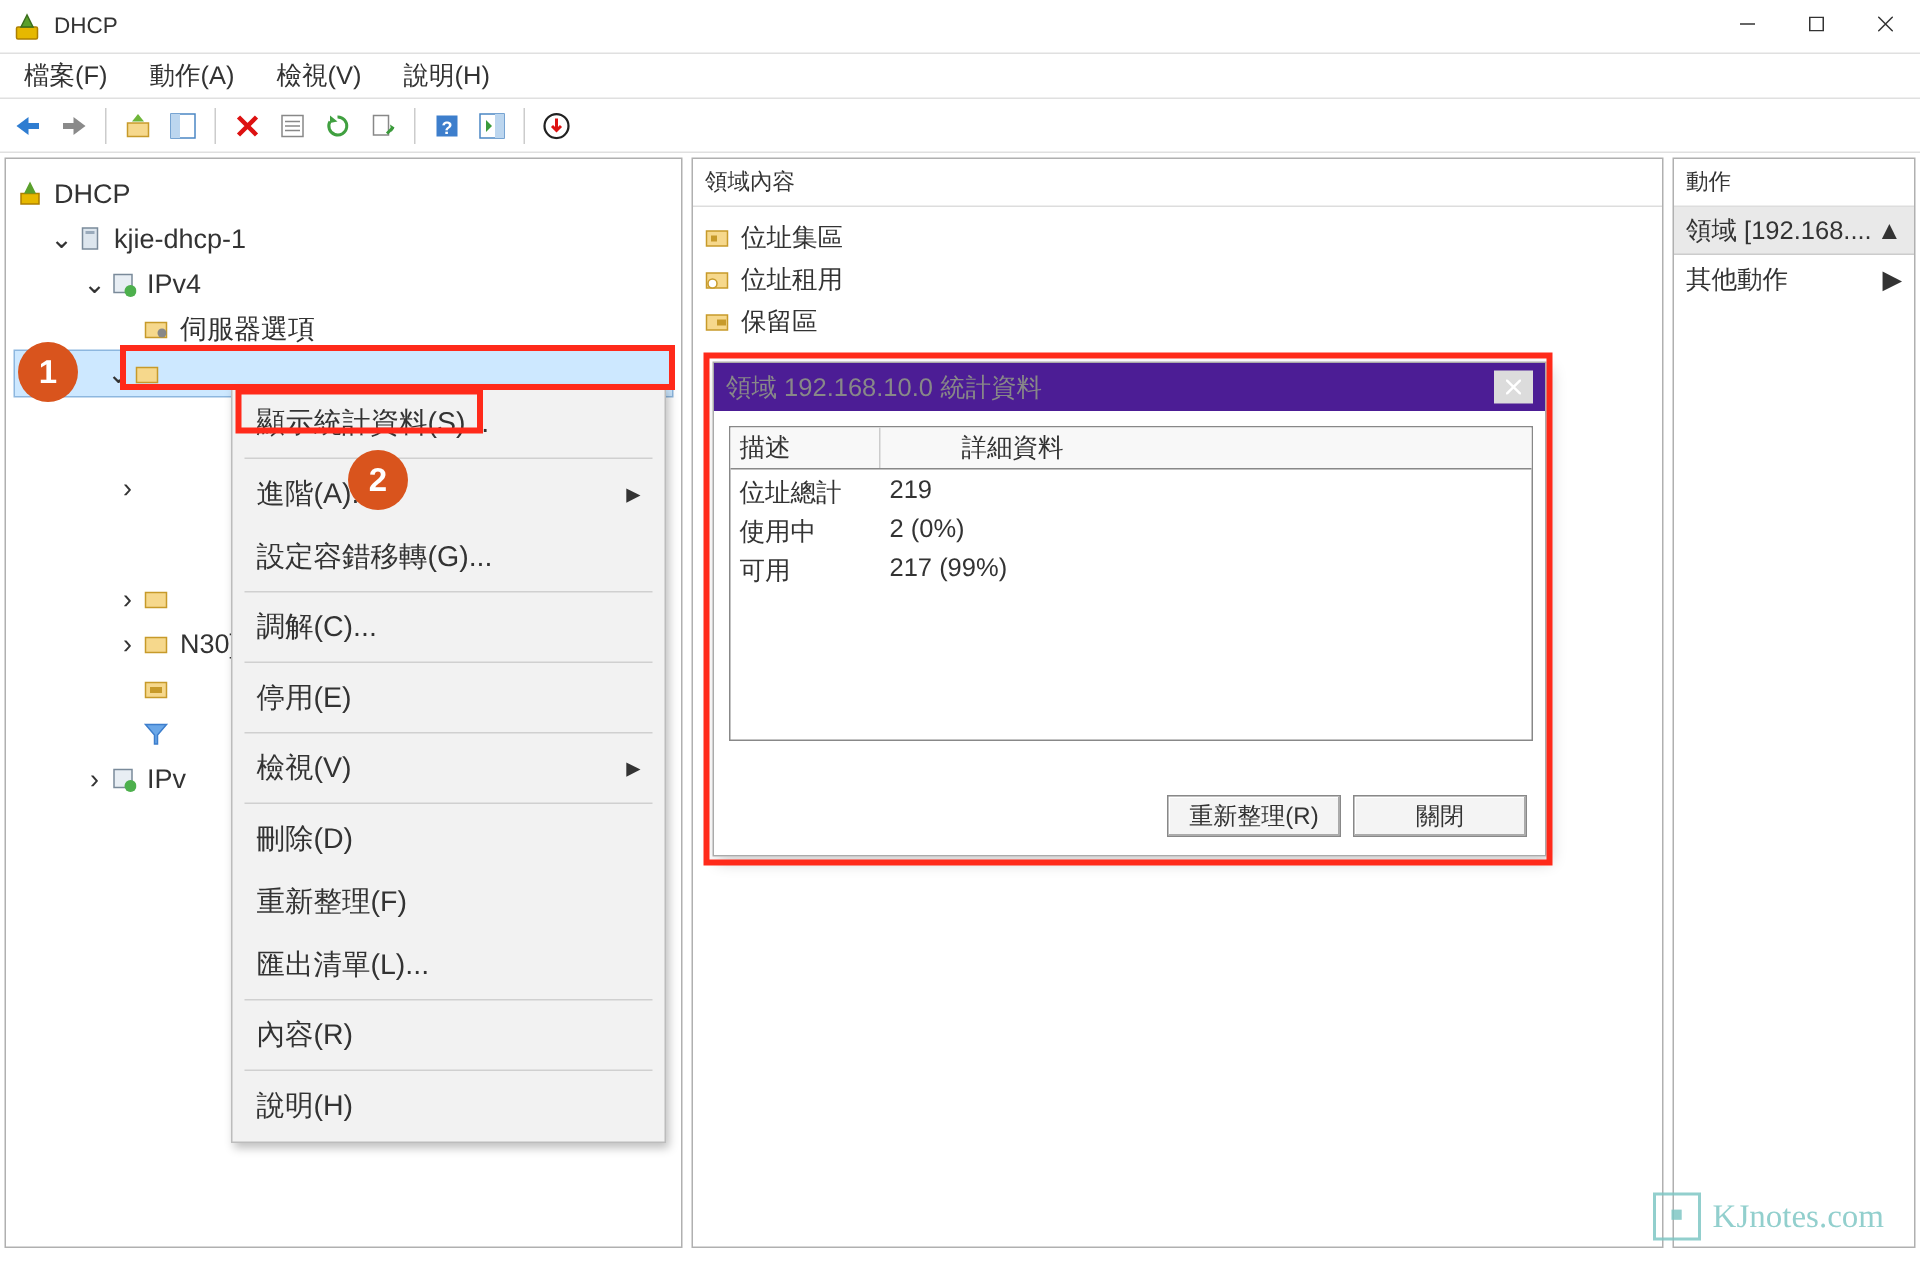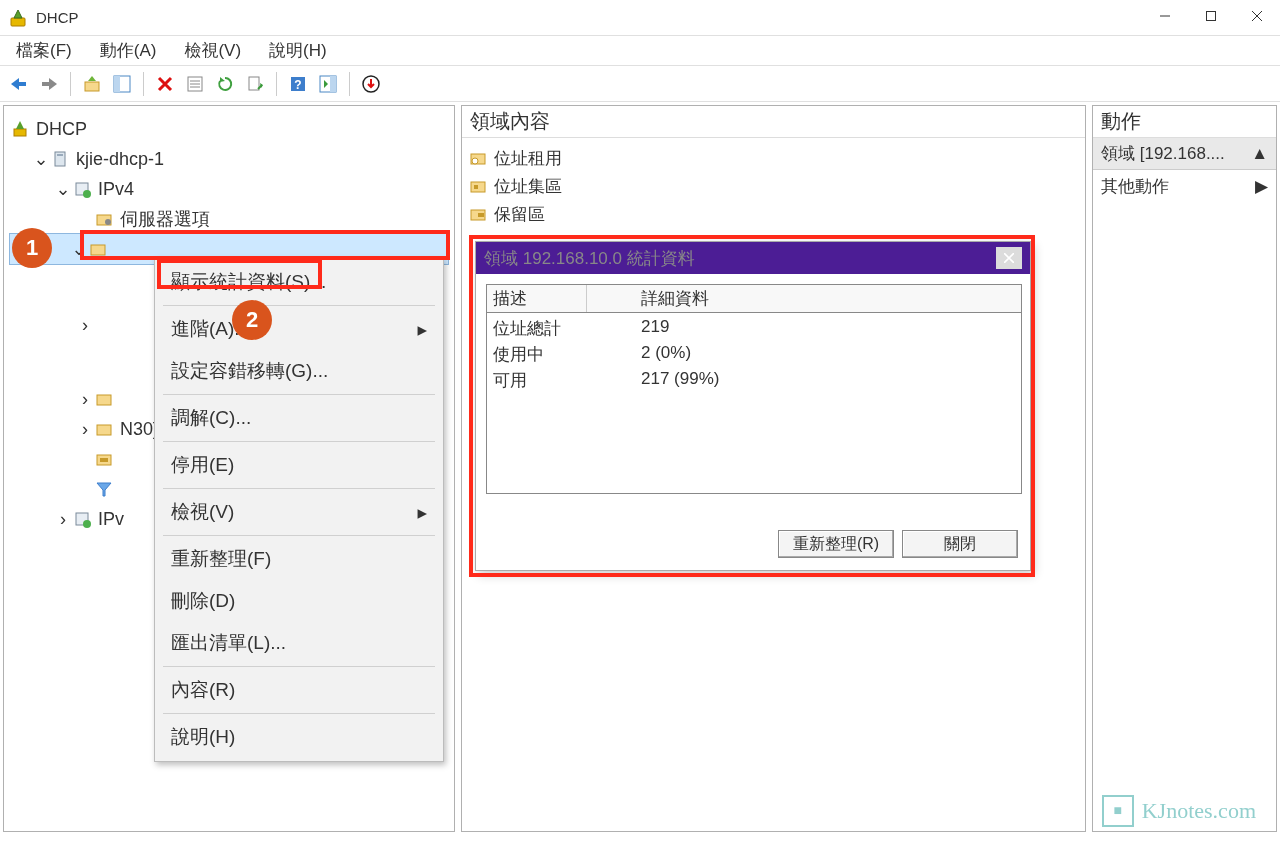--- a/index.html
+++ b/index.html
@@ -12,49 +12,49 @@
   .win-btn svg { width:10px; height:10px; }
   .menubar { height: 30px; display:flex; align-items:center; padding-left: 6px; gap: 8px; border-bottom: 1px solid #e0e0e0; }
   .menubar .menu-item { padding: 4px 10px; font-size: 17px; }
   .toolbar { height: 36px; display:flex; align-items:center; padding: 4px 6px; gap:4px; border-bottom:1px solid #e0e0e0; }
   .toolbar .tbtn { width:26px; height:26px; display:flex; align-items:center; justify-content:center; border:1px solid transparent; }
   .toolbar .sep { width:1px; height:24px; background:#ccc; margin:0 4px; }
   .panes { display:flex; height: calc(100% - 36px - 30px - 36px - 6px); }
   .pane { border:1px solid #b0b0b0; margin:3px; background:#fff; overflow:hidden; }
   .pane.left { width:452px; }
   .pane.middle { flex:1; }
-  .pane.right { width:185px; }
+  .pane.right { width:162px; }
   .tree { padding: 8px 6px; font-size:18px; }
   .tree-row { display:flex; align-items:center; height:30px; white-space:nowrap; }
   .expander { width:18px; display:inline-flex; justify-content:center; }
   .tree-icon { width:20px; height:20px; margin-right:6px; display:inline-flex; align-items:center; justify-content:center; }
   .indent-1 { padding-left: 22px; }
   .indent-2 { padding-left: 44px; }
   .indent-3 { padding-left: 66px; }
   .selected { background:#cde8ff; outline:1px solid #8db7df; }
-  .pane-header { height:32px; display:flex; align-items:center; padding:0 8px; font-size:20px; border-bottom:1px solid #ddd; background:#fff; }
+  .pane-header { height:32px; display:flex; align-items:center; padding:0 8px; font-size:15px; border-bottom:1px solid #ddd; background:#fff; }
   .middle-list { padding:6px 6px; }
   .middle-item { display:flex; align-items:center; height:28px; font-size:17px; }
   .right-item { height:32px; display:flex; align-items:center; justify-content:space-between; padding:0 8px; font-size:17px; }
   .right-item.header { background:#e9e9e9; border-bottom:1px solid #ccc; }
   
   .ctx { position:absolute; left:154px; top:257px; width:290px; background:#f2f2f2; border:1px solid #bcbcbc; box-shadow:2px 3px 6px rgba(0,0,0,.25); z-index:10; padding:3px 2px; font-size:19px; }
   .ctx .mi { padding:8px 14px; display:flex; align-items:center; justify-content:space-between; }
   .ctx .div { height:1px; background:#d0d0d0; margin:2px 6px; }
   
   .dialog { position:absolute; left:475px; top:241px; width:556px; height:330px; background:#fff; border:1px solid #aaa; box-shadow:3px 4px 10px rgba(0,0,0,.2); z-index:12; }
   .dialog .dlg-title { height:32px; display:flex; align-items:center; padding:0 8px; background:#4c1d95; color:#888; font-size:17px; }
   .dlg-close { width:26px; height:22px; background:#dcdcdc; display:flex; align-items:center; justify-content:center; margin-left:auto; }
   .dlg-body { padding:10px; }
   .stats-table { width:536px; border:1px solid #888; }
   .stats-head { display:flex; height:28px; background:#f8f8f8; border-bottom:1px solid #888; font-size:17px; }
   .stats-head .c1 { width:100px; border-right:1px solid #ccc; padding-left:6px; display:flex; align-items:center; }
   .stats-head .c2 { flex:1; padding-left:6px; display:flex; align-items:center;margin-left:48px; }
   .stats-body { height:180px; padding:4px 6px; font-size:17px; }
-  .stats-row { display:flex; height:26px;gap:48px; }
+  .stats-row { display:flex; height:26px; }
   .stats-row .c1 { width:100px; }
   .dlg-buttons { position:absolute; right:12px; bottom:12px; display:flex; gap:8px; }
   .btn { width:116px; height:28px; border:1px solid #888; box-shadow:inset -1px -1px 0 #aaa, inset 1px 1px 0 #fff; display:flex; align-items:center; justify-content:center; font-size:16px; background:#f4f4f4; }
   
   .badge { position:absolute; width:40px; height:40px; border-radius:50%; background:#d9541d; color:#fff; font-weight:bold; font-size:22px; display:flex; align-items:center; justify-content:center; z-index:30; }
   .hl { position:absolute; border:4px solid #ff2a1a; z-index:25; pointer-events:none; }
   .watermark { position:absolute; right:24px; bottom:14px; color:#7fc7c5; font-family: Georgia, serif; font-size:22px; display:flex; align-items:center; gap:8px; z-index:40; opacity:.85; }
   .watermark .logo { width:32px; height:32px; border:2px solid #7fc7c5; display:flex; align-items:center; justify-content:center; font-size:14px; }
   
   .partial { color:#333; }
@@ -277,33 +277,33 @@
     </div>
   </div>
 
   <div class="pane middle">
     <div class="pane-header">領域內容</div>
     <div class="middle-list">
       <div class="middle-item">
         <span class="tree-icon">
             <svg viewBox="0 0 18 18" width="18" height="18">
               <rect x="2" y="5" width="14" height="10" fill="#f6d88c" stroke="#c79a2a"></rect>
+              <rect x="5" y="8" width="4" height="4" fill="#c79a2a"></rect>
+            </svg>
+          </span>
+        <span>位址集區</span>
+      </div>
+      <div class="middle-item">
+        <span class="tree-icon">
+            <svg viewBox="0 0 18 18" width="18" height="18">
+              <rect x="2" y="5" width="14" height="10" fill="#f6d88c" stroke="#c79a2a"></rect>
               <circle cx="6" cy="12" r="3" fill="#fff" stroke="#c79a2a"></circle>
             </svg>
           </span>
         <span>位址租用</span>
-      </div>
-      <div class="middle-item">
-        <span class="tree-icon">
-            <svg viewBox="0 0 18 18" width="18" height="18">
-              <rect x="2" y="5" width="14" height="10" fill="#f6d88c" stroke="#c79a2a"></rect>
-              <rect x="5" y="8" width="4" height="4" fill="#c79a2a"></rect>
-            </svg>
-          </span>
-        <span>位址集區</span>
       </div>
       <div class="middle-item">
         <span class="tree-icon">
             <svg viewBox="0 0 18 18" width="18" height="18">
               <rect x="2" y="5" width="14" height="10" fill="#f6d88c" stroke="#c79a2a"></rect>
               <rect x="9" y="8" width="6" height="4" fill="#c79a2a"></rect>
             </svg>
           </span>
         <span>保留區</span>
       </div>
@@ -343,24 +343,24 @@
   <div class="mi">
       <span>停用(E)</span>
     </div>
   <div class="div"></div>
   <div class="mi">
       <span>檢視(V)</span>
       <span>▸</span>
     </div>
   <div class="div"></div>
   <div class="mi">
+      <span>刪除(D)</span>
+    </div>
+  <div class="mi">
       <span>重新整理(F)</span>
-    </div>
-  <div class="mi">
-      <span>刪除(D)</span>
     </div>
   <div class="mi">
       <span>匯出清單(L)...</span>
     </div>
   <div class="div"></div>
   <div class="mi">
       <span>內容(R)</span>
     </div>
   <div class="div"></div>
   <div class="mi">

